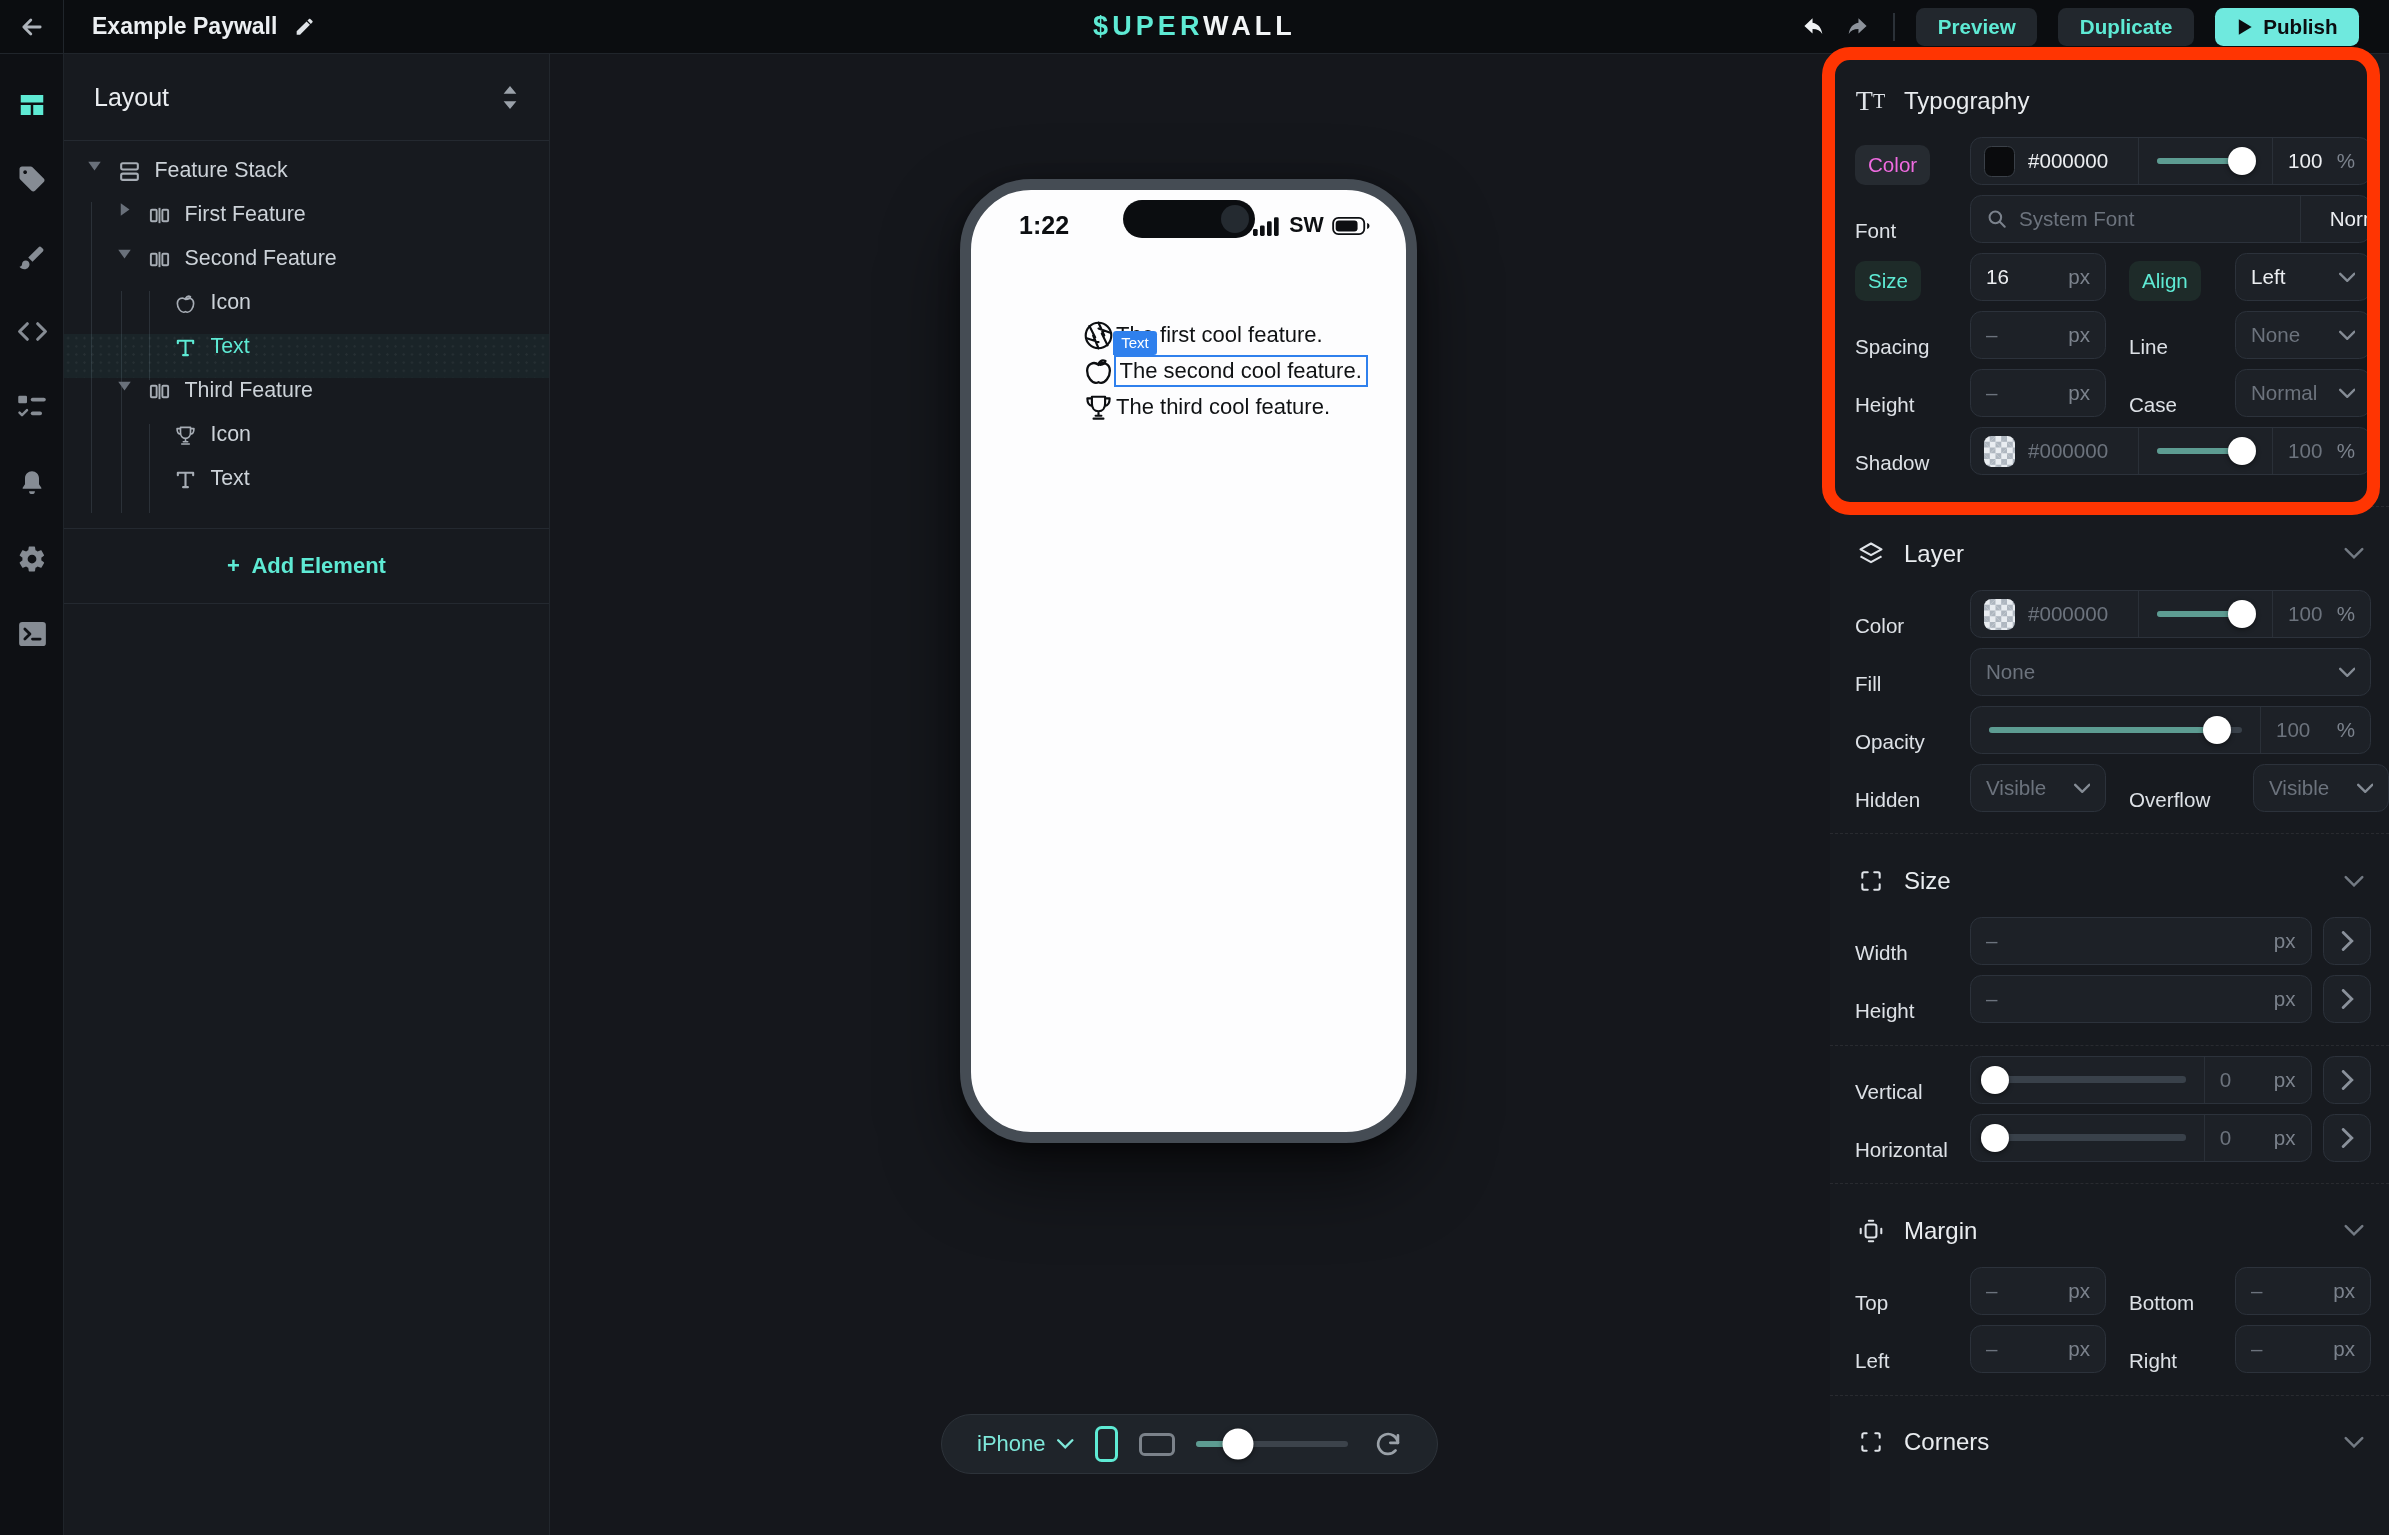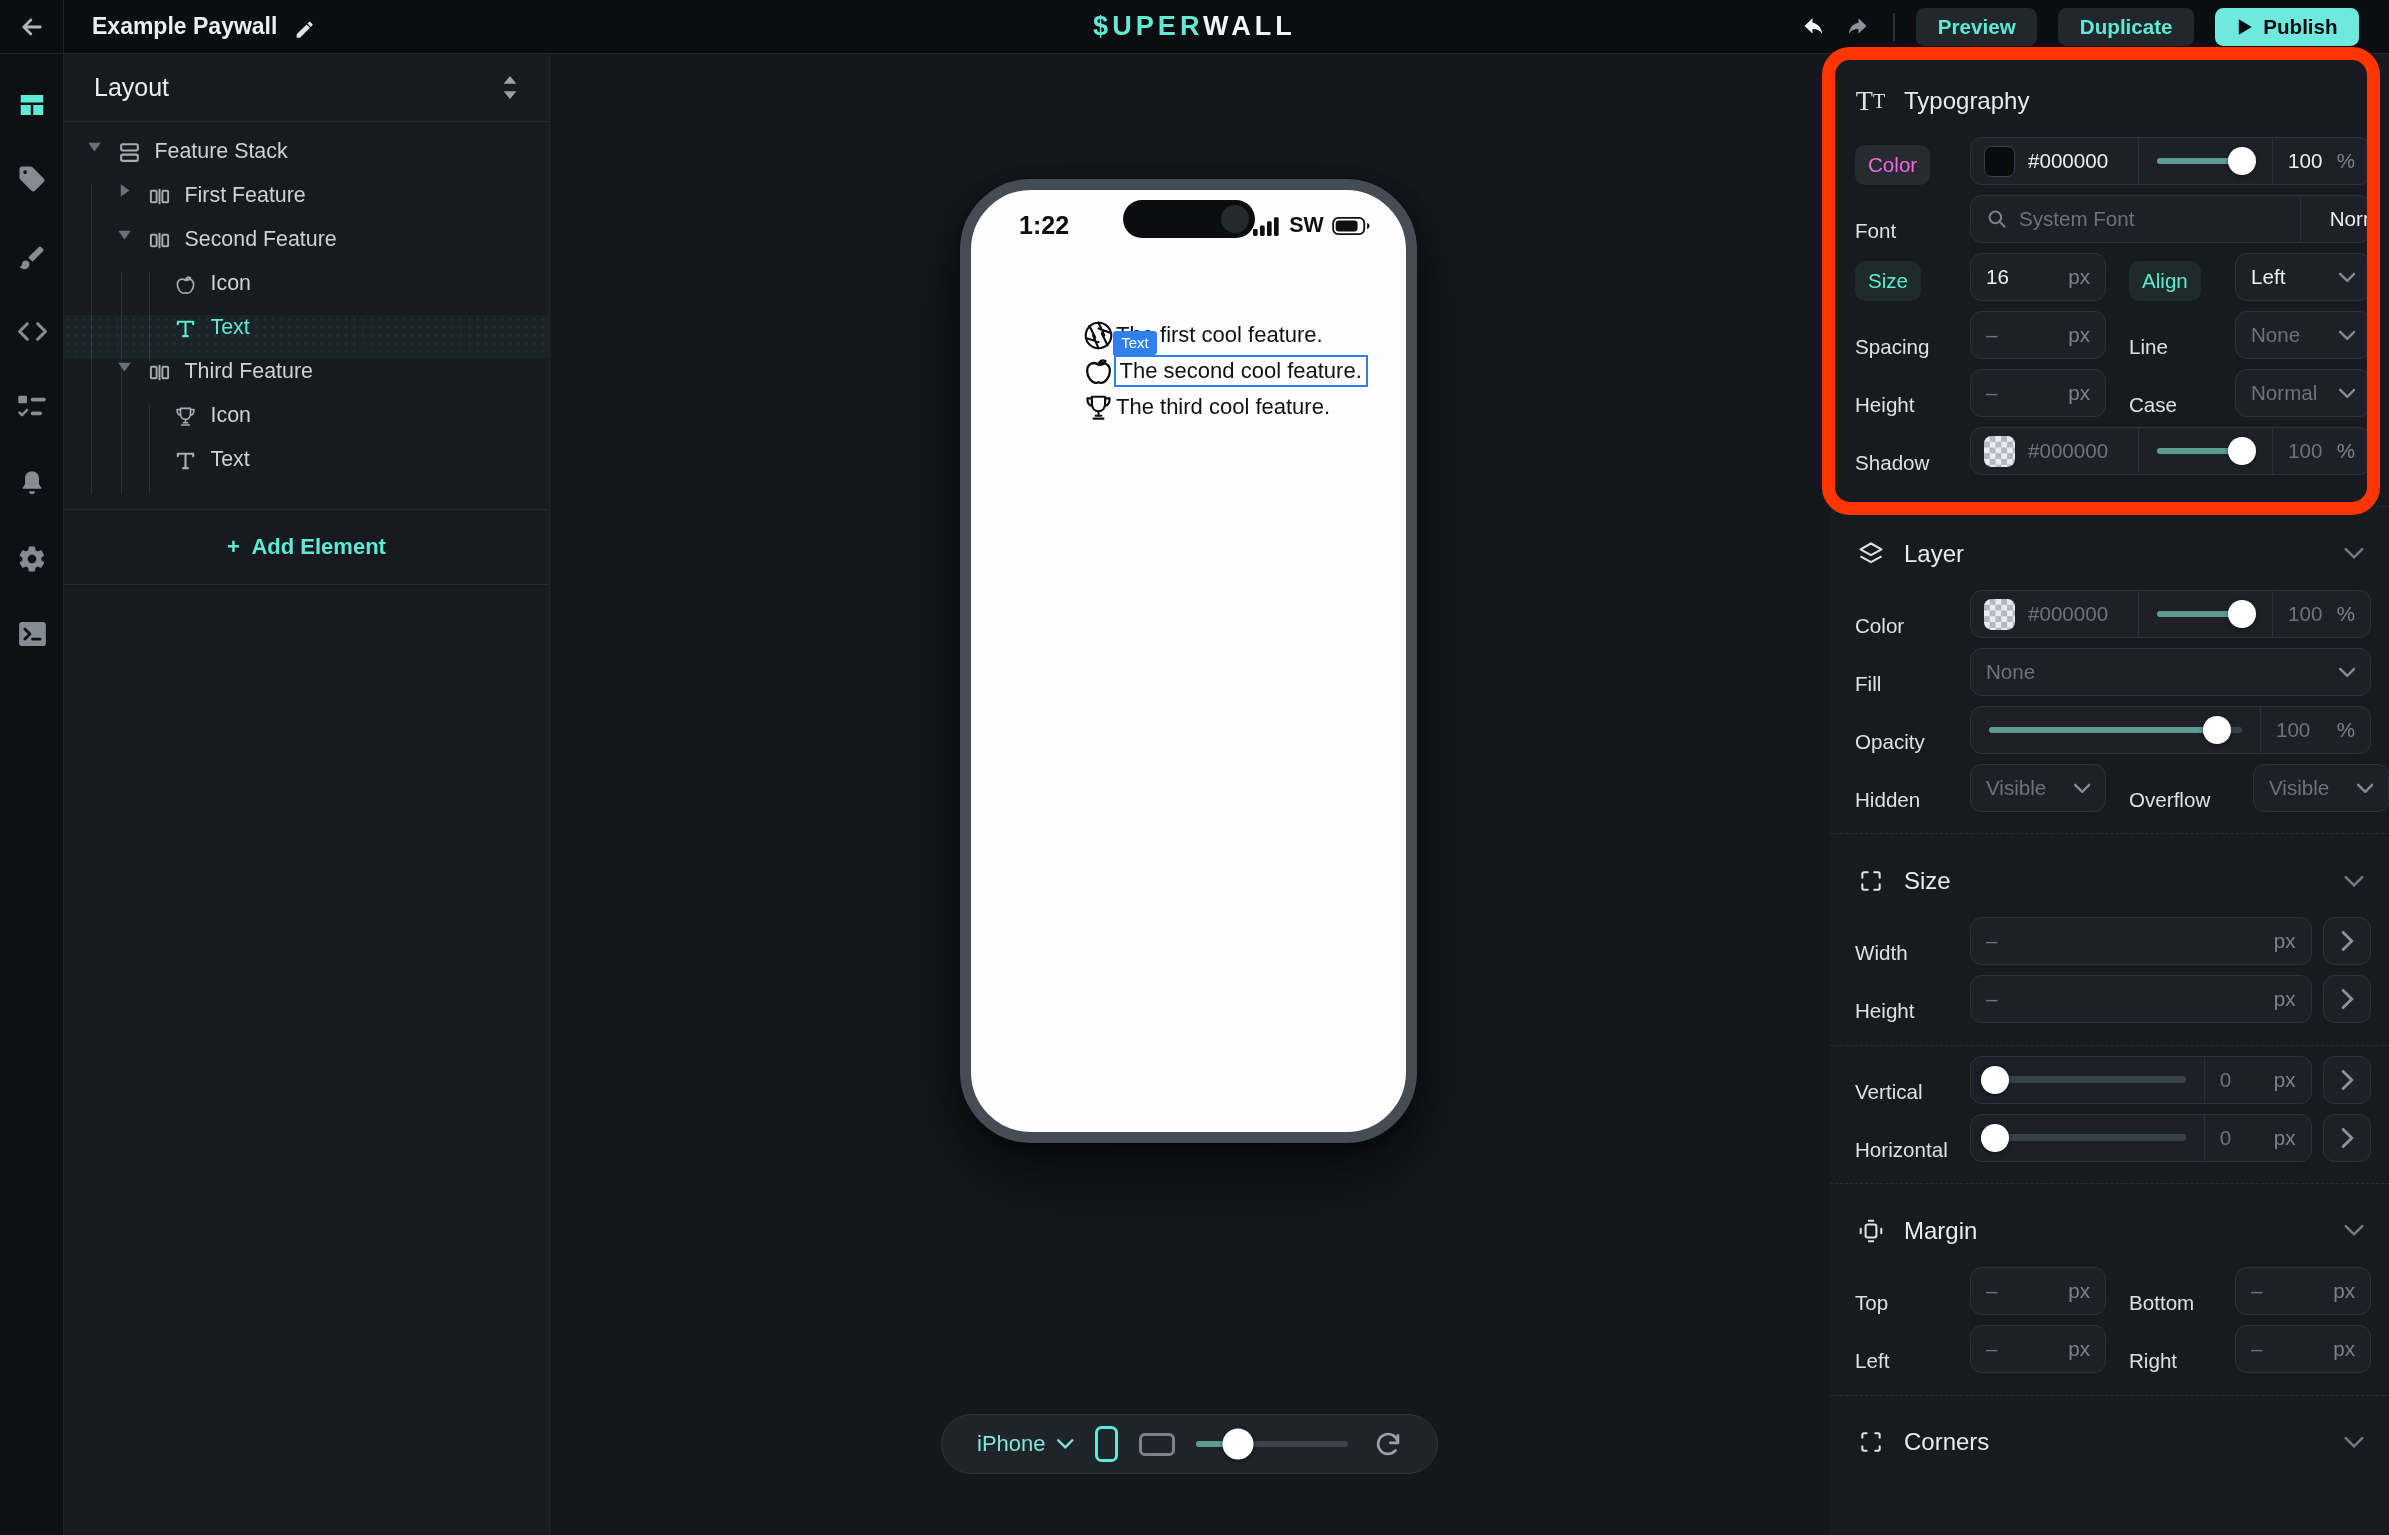--- a/index.html
+++ b/index.html
@@ -12,39 +12,39 @@
   html,body{width:2389px;height:1535px;background:#101217;
     font-family:"Liberation Sans",sans-serif;overflow:hidden}
   .stage{position:relative;width:2389px;height:1535px;overflow:hidden;background:#15171c}
   svg{display:block}
 
   
   .topbar{position:absolute;top:0;left:0;right:0;height:54px;background:#0b0d10;
     border-bottom:0.8px solid #20252b;display:flex;align-items:center;z-index:40}
   .tb-back{width:64px;height:100%;display:flex;align-items:center;justify-content:center;
     color:#aeb4bb;border-right:0.8px solid #20252b;flex:none}
-  .tb-title{margin-left:28px;font-size:23px;font-weight:700;color:#eceff2;display:flex;align-items:flex-end;gap:16.5px}
+  .tb-title{margin-left:28px;font-size:23px;font-weight:700;color:#eceff2;display:flex;align-items:center;gap:16.5px}
   .tb-title .pencil{color:#dfe3e7}
   .tb-logo{position:absolute;left:50%;transform:translateX(-50%);font-size:27px;font-weight:800;letter-spacing:4.1px}
   .tb-logo .lg1{color:var(--accent)} .tb-logo .lg2{color:#f2f4f6}
   .tb-right{margin-left:auto;display:flex;align-items:center;gap:21.4px;padding-right:30px}
   .tb-undo{color:#f1f3f5}.tb-redo{color:#8d939b}
   .tb-div{width:1.6px;height:28px;background:#2b3138}
   .btn{height:38px;padding:0 21.4px;border-radius:8.2px;background:#22272d;color:var(--accent);
     font-size:20.6px;font-weight:700;display:flex;align-items:center;gap:10px;border:0}
   .btn.publish{background:var(--publish);color:#0b0d10}
 
   
   .rail{position:absolute;top:54px;left:0;width:64px;bottom:0;background:#0e1014;border-right:0.8px solid #1f242a;z-index:30}
   .rail-icon{position:absolute;left:0;width:64px;height:40px;display:flex;align-items:center;justify-content:center;color:#868c94}
   .rail-icon.active{color:var(--accent)}
 
   
   .lpanel{position:absolute;top:54px;left:64px;width:486px;bottom:0;background:var(--panel);border-right:0.8px solid #22272d;z-index:20}
-  .lp-head{height:68px;display:flex;align-items:center;padding:0 30px;border-bottom:0.8px solid var(--line);
+  .lp-head{height:87px;display:flex;align-items:center;padding:0 30px;border-bottom:0.8px solid var(--line);
     color:#eaedf0;font-size:25px}
   .lp-sort{margin-left:auto;color:#9aa1a9}
   .tree{position:relative;padding-top:16.5px}
   .trow{height:44px;display:flex;align-items:flex-start;font-size:21.4px;color:#ccd2d8;position:relative}
   .trow .caret{width:15px;height:15px;margin-right:13px;color:#69707a;flex:none}
   .trow .ticon{width:28px;height:28px;margin-right:11.5px;color:#a7adb5;display:flex;align-items:center;justify-content:center;flex:none}
   .ind0{padding-left:23px}.ind1{padding-left:53px}.ind2{padding-left:107px}
   .trow.sel{color:var(--accent);
     background:radial-gradient(rgba(255,255,255,.05) 1.2px,transparent 1.3px) 0 0/8.2px 8.2px,rgba(94,234,212,.05)}
   .trow.sel .ticon{color:var(--accent)}

